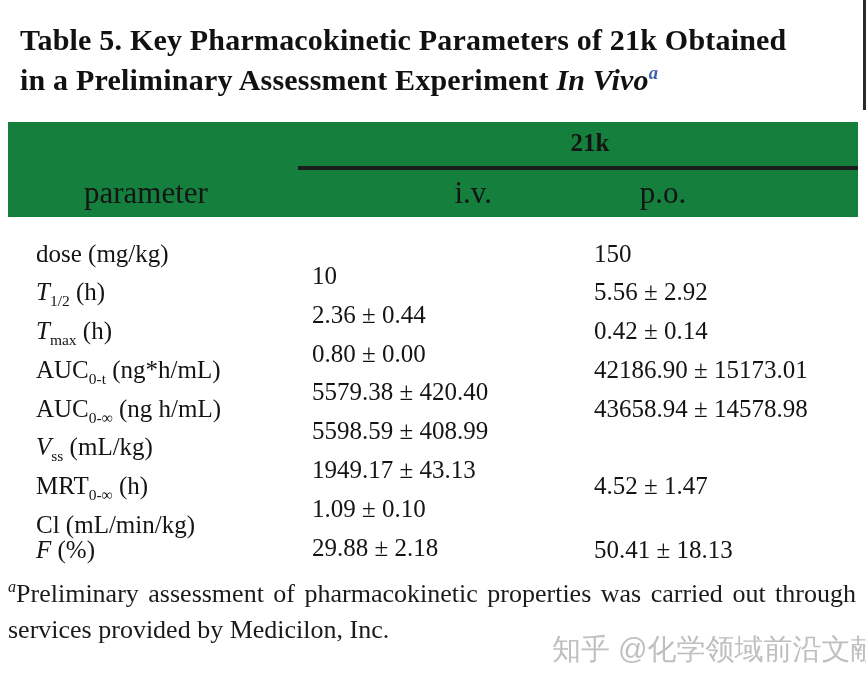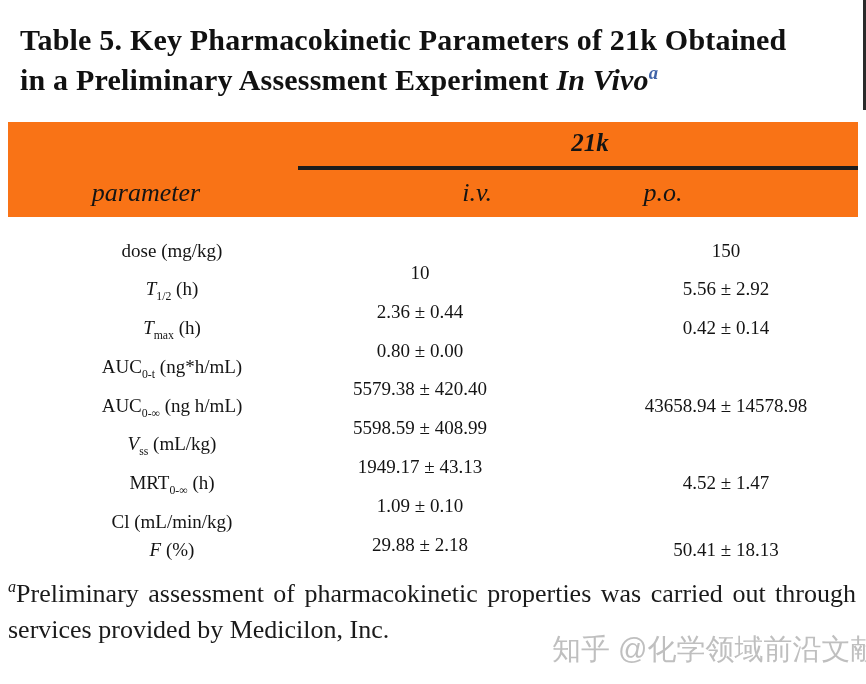--- a/index.html
+++ b/index.html
@@ -15,32 +15,32 @@
   
   .title{
     margin:12px;padding:8px 4px 0 8px;
     font-size:30px;line-height:40px;font-weight:bold;color:#111;
     letter-spacing:0.2px;
   }
   .title sup{color:#3f63a8;font-style:italic;font-weight:bold;font-size:0.62em;}
 
   
   .pk-table{margin:22px 8px 0 8px;width:850px;}
-  .thead{background:#f97316;font-style:italic;}
+  .thead{background:#15803d;}
   .group-row{display:grid;grid-template-columns:300px 1fr;height:46px;align-items:center;}
   .group-cell{
     margin-left:-10px;height:100%;display:flex;align-items:center;justify-content:center;
     border-bottom:4px solid #1c1c1c;font-weight:bold;font-size:25px;padding-left:24px;
   }
-  .hdr-row{display:grid;grid-template-columns:300px 220px 1fr;height:49px;align-items:center;font-size:26px;}
+  .hdr-row{display:grid;grid-template-columns:300px 220px 1fr;height:49px;align-items:center;font-size:31px;}
   .hdr-param{text-align:center;padding-right:24px;}
   .hdr-iv{text-align:right;padding-right:36px;}
   .hdr-po{text-align:center;padding-right:60px;}
 
-  .tbody{font-size:19px;text-align:center;}
+  .tbody{font-size:25px;}
   .row{display:grid;grid-template-columns:300px 220px 1fr;height:38.8px;align-items:center;}
   .cell{white-space:nowrap;}
   .c0{padding-left:28px;}
   .c1{padding-left:4px;margin-top:45px;}
   .c2{padding-left:66px;}
 
   
   .footnote{
     margin:10px 10px 0 8px;font-size:26px;line-height:36px;
     text-align:justify;text-align-last:left;color:#1a1a1a;
@@ -90,20 +90,21 @@
           <div class="cell c2">5.56 ± 2.92</div>
         </div>
         <div class="row">
           <div class="cell c0"><i>T</i><sub>max</sub> (h)</div>
           <div class="cell c1">0.80 ± 0.00</div>
           <div class="cell c2">0.42 ± 0.14</div>
         </div>
         <div class="row">
           <div class="cell c0">AUC<sub>0-t</sub> (ng*h/mL)</div>
           <div class="cell c1">5579.38 ± 420.40</div>
+          <div class="cell c2">42186.90 ± 15173.01</div>
         </div>
         <div class="row">
           <div class="cell c0">AUC<sub>0-∞</sub> (ng h/mL)</div>
           <div class="cell c1">5598.59 ± 408.99</div>
           <div class="cell c2">43658.94 ± 14578.98</div>
         </div>
         <div class="row">
           <div class="cell c0"><i>V</i><sub>ss</sub> (mL/kg)</div>
           <div class="cell c1">1949.17 ± 43.13</div>
           <div class="cell c2"></div>

